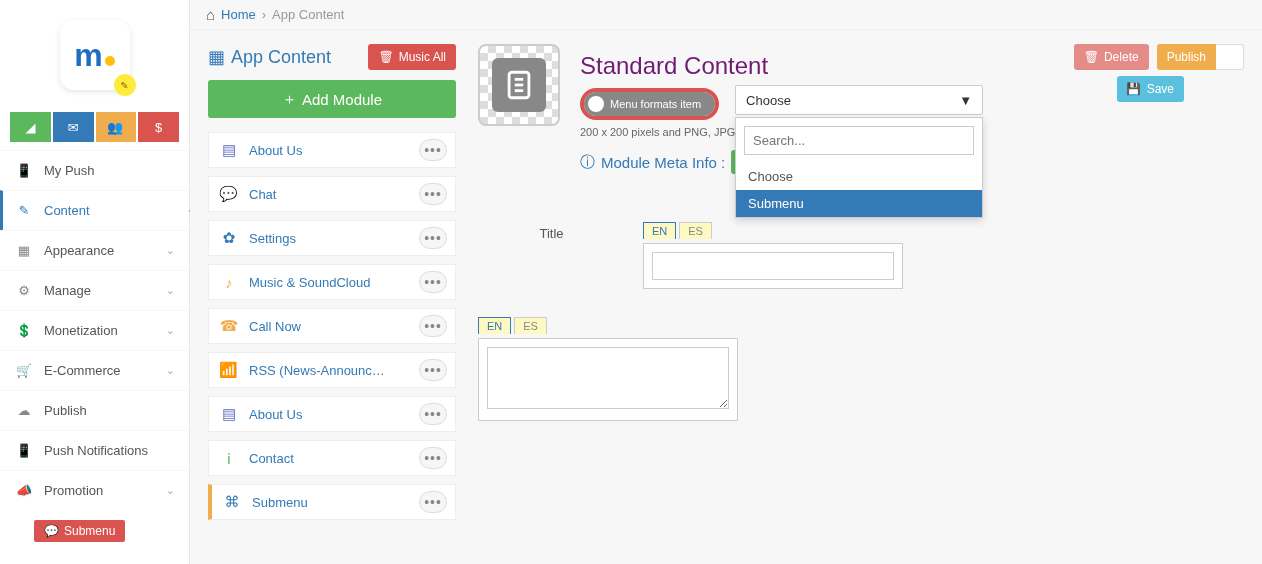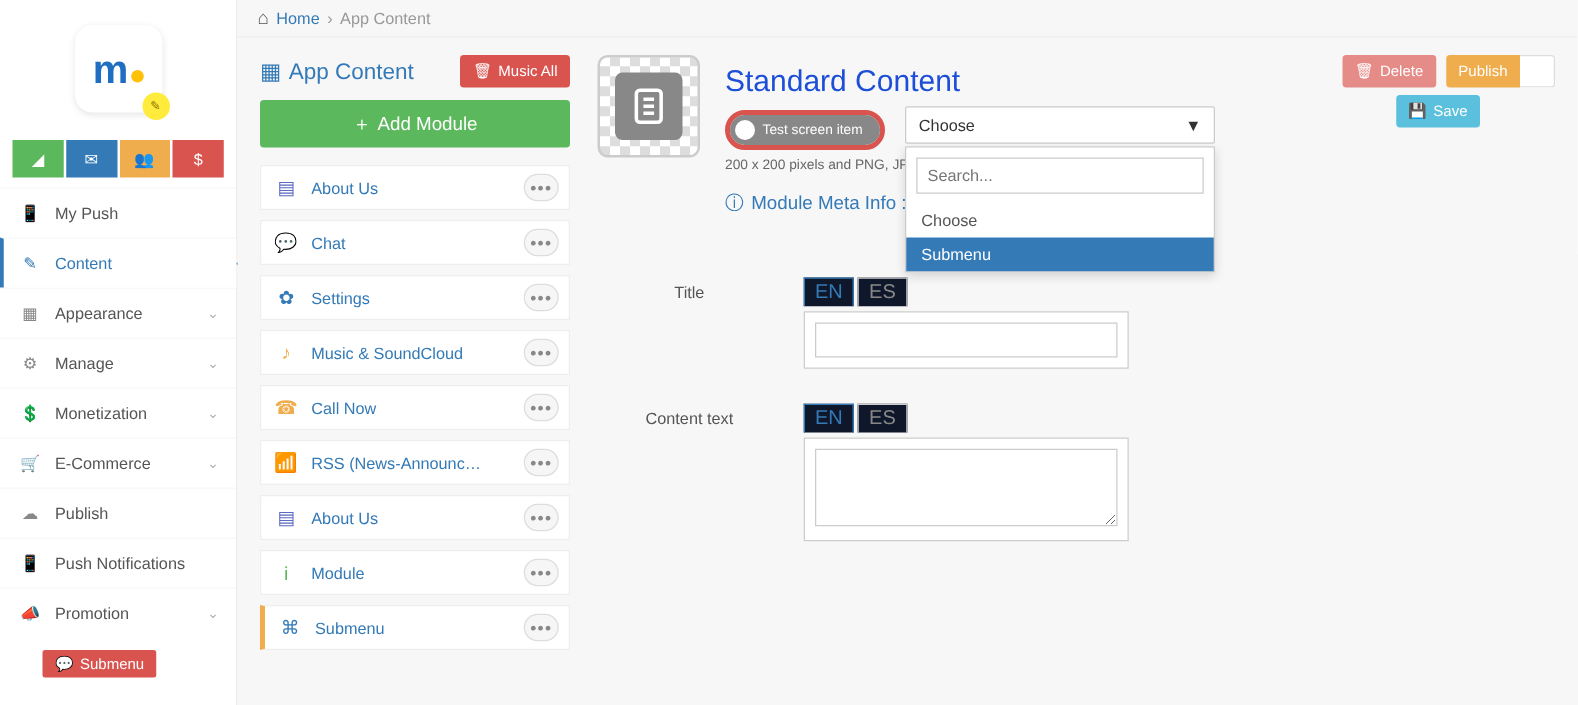--- a/index.html
+++ b/index.html
@@ -56,42 +56,42 @@
 .module-item { height: 36px; background: #fff; border: 1px solid #eee; display: flex; align-items: center; cursor: pointer; }
 .module-item.sel { border-left: 4px solid #f0ad4e; }
 .mi-ico { width: 40px; display: flex; align-items: center; justify-content: center; color: #f0ad4e; font-size: 15px; }
 .mi-label { flex: 1; color: #337ab7; font-size: 13px; overflow: hidden; text-overflow: ellipsis; white-space: nowrap; }
 .mi-ellipsis { width: 28px; height: 22px; border: 1px solid #ddd; border-radius: 12px; margin-right: 8px; display: flex; align-items: center; justify-content: center; color: #888; font-size: 14px; letter-spacing: 1px; background: #f6f6f6; }
 
 
 .panel-head { display: flex; align-items: flex-start; gap: 20px; }
 .module-icon { width: 82px; height: 82px; border-radius: 8px; background: repeating-conic-gradient(#ddd 0% 25%, #fff 0% 50%) 0 / 16px 16px; display: flex; align-items: center; justify-content: center; border: 2px solid #ccc; }
 .module-icon-inner { width: 54px; height: 54px; border-radius: 6px; background: #888; display: flex; align-items: center; justify-content: center; color: #fff; }
-.panel-title { color: #1d4ed8; font-size: 24px; font-weight: 400; margin-top: 8px; }
+.panel-title { color: #701a75; font-size: 24px; font-weight: 400; margin-top: 8px; }
 .pill-wrap { display: inline-flex; align-items: center; border: 4px solid #d9534f; border-radius: 22px; padding: 0; margin-top: 8px; }
 .pill { background: #888; color: #fff; font-size: 11px; padding: 4px 14px 4px 4px; border-radius: 14px; display: flex; align-items: center; gap: 6px; }
 .pill-knob { width: 16px; height: 16px; background: #fff; border-radius: 50%; }
 
 .choose-select { position: relative; width: 248px; }
 .select-box { height: 30px; border: 1px solid #ccc; background: #fff; display: flex; align-items: center; padding: 0 10px; justify-content: space-between; cursor: pointer; border-radius: 2px; font-size: 13px; color: #333; }
 .dropdown { position: absolute; top: 32px; left: 0; right: 0; background: #fff; border: 1px solid #ccc; box-shadow: 0 3px 8px rgba(0,0,0,.15); z-index: 10; }
 .dd-search { width: calc(100% - 16px); margin: 8px; padding: 6px 8px; border: 1px solid #ccc; font-size: 13px; }
 .dd-item { padding: 6px 12px; font-size: 13px; cursor: pointer; }
 .dd-item.sel { background: #337ab7; color: #fff; }
 
 .hint { font-size: 11px; color: #666; margin-top: 6px; }
 .meta-row { display: flex; align-items: center; gap: 6px; margin-top: 12px; font-size: 15px; color: #337ab7; }
 .meta-ico { color: #337ab7; font-size: 15px; }
 .meta-add { width: 24px; height: 24px; background: #5cb85c; color: #fff; border-radius: 3px; display: flex; align-items: center; justify-content: center; font-size: 13px; }
 
 .form-row { display: flex; align-items: flex-start; margin-top: 28px; }
 .form-label { width: 165px; text-align: center; padding-right: 18px; color: #555; font-size: 13px; padding-top: 4px; }
 .form-field { flex: 1; max-width: 260px; }
 .tabs { display: flex; gap: 3px; margin-bottom: 4px; }
-.tab { border: 1px solid #ccc; border-bottom: none; padding: 2px 8px; font-size: 16px; background: #0f172a; color: #888; cursor: pointer; }
+.tab { border: 1px solid #ccc; border-bottom: none; padding: 2px 8px; font-size: 11px; background: #fef9c3; color: #888; cursor: pointer; }
 .tab.active { color: #337ab7; border-color: #337ab7; }
 .inp-box { border: 1px solid #ccc; background: #fff; padding: 8px; }
 .inp-box input { width: 100%; border: 1px solid #ccc; height: 28px; padding: 0 6px; font-size: 13px; }
 .inp-box textarea { width: 100%; border: 1px solid #ccc; height: 62px; padding: 4px 6px; font-size: 13px; resize: both; }
 </style>
 </head>
 <body>
 
 <div class="page">
 
@@ -213,21 +213,21 @@
               <span class="mi-label">RSS (News-Announc…</span>
               <span class="mi-ellipsis">•••</span>
             </div>
             <div class="module-item">
               <span class="mi-ico" style="color:#5c6bc0">▤</span>
               <span class="mi-label">About Us</span>
               <span class="mi-ellipsis">•••</span>
             </div>
             <div class="module-item">
               <span class="mi-ico" style="color:#5cb85c">ℹ</span>
-              <span class="mi-label">Module</span>
+              <span class="mi-label">Contact</span>
               <span class="mi-ellipsis">•••</span>
             </div>
             <div class="module-item sel">
               <span class="mi-ico" style="color:#337ab7">⌘</span>
               <span class="mi-label">Submenu</span>
               <span class="mi-ellipsis">•••</span>
             </div>
           </div>
       </div>
 
@@ -243,21 +243,21 @@
                     <line x1="9" y1="16" x2="15" y2="16"></line>
                   </svg>
               </div>
             </div>
             <div>
               <div class="panel-title">Standard Content</div>
               <div style="display:flex;align-items:center;gap:16px;">
                 <div class="pill-wrap">
                   <div class="pill">
                     <span class="pill-knob"></span>
-                    <span>Test screen item</span>
+                    <span>Menu formats item</span>
                   </div>
                 </div>
                 <div class="choose-select">
                   <div class="select-box">
                     <span>Choose</span>
                     <span>▼</span>
                   </div>
                   <div class="dropdown">
                     <input class="dd-search" placeholder="Search..." style="">
                     <div class="dd-item">Choose</div>
@@ -296,21 +296,20 @@
           <div class="form-field">
             <div class="tabs">
               <div class="tab active">EN</div>
               <div class="tab">ES</div>
             </div>
             <div class="inp-box"><input style=""></div>
           </div>
         </div>
 
         <div class="form-row">
-          <div class="form-label">Content text</div>
           <div class="form-field">
             <div class="tabs">
               <div class="tab active">EN</div>
               <div class="tab">ES</div>
             </div>
             <div class="inp-box"><textarea style=""></textarea></div>
           </div>
         </div>
 
       </div>

